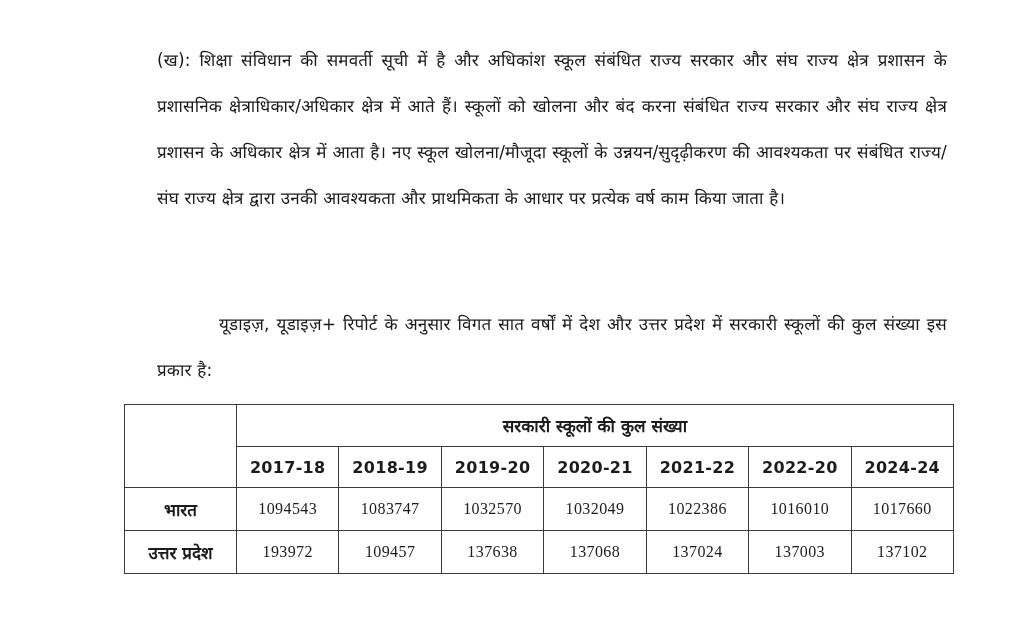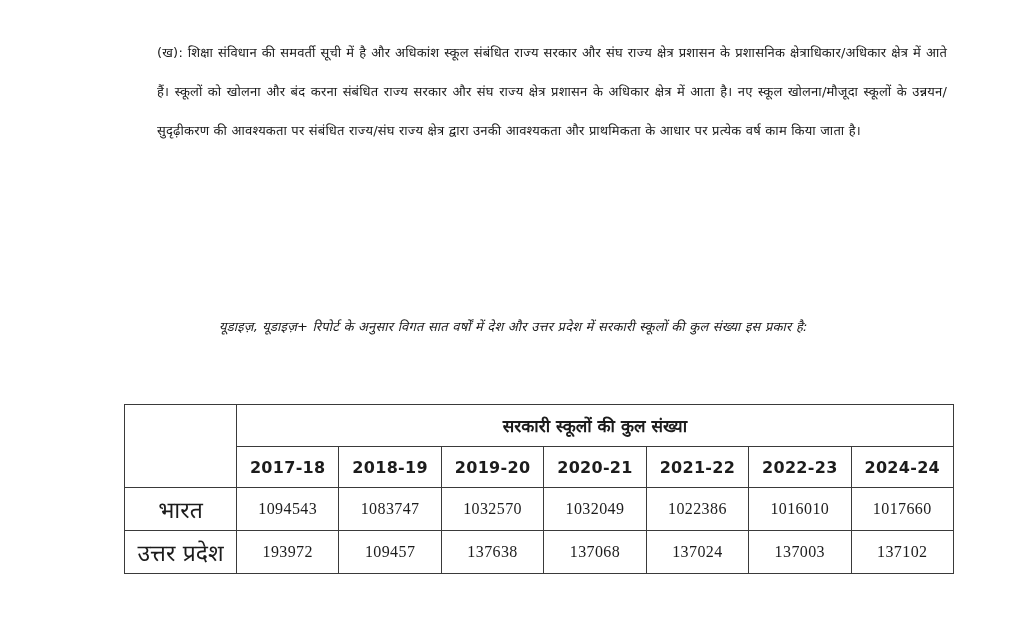--- a/index.html
+++ b/index.html
@@ -17,29 +17,29 @@
     }
     .page {
       position: absolute;
       left: 0; top: 0;
       width: 1024px; height: 629px;
     }
     .para {
       position: absolute;
       left: 157px;
       width: 790px;
-      font-size: 13px;
-      line-height: 39px;
+      font-size: 17px;
+      line-height: 46px;
       text-align: justify;
       text-align-last: left;
       font-weight: normal;
       letter-spacing: 0.2px;
     }
     .para1 { top: 20px; }
-    .para2 { top: 294px; text-indent: 62px; font-style: italic; }
+    .para2 { top: 284px; text-indent: 62px; }
 
     table.stats {
       position: absolute;
       left: 124px;
       top: 404px;
       width: 830px;
       border-collapse: collapse;
       table-layout: fixed;
       font-family: "DejaVu Sans", "Liberation Sans", sans-serif;
     }
@@ -60,22 +60,22 @@
       font-size: 17px;
       font-weight: bold;
     }
     .year-cell {
       font-size: 16px;
       font-weight: bold;
       letter-spacing: 0.3px;
       margin-left: 10px;
     }
     .row-label {
-      font-size: 23px;
-      font-weight: normal;
+      font-size: 17px;
+      font-weight: bold;
     }
     .num-cell {
       font-size: 16px;
       font-weight: normal;
       letter-spacing: 0.4px;
       font-family: Liberation Serif, serif;
     }
   </style>
 </head>
 <body>
@@ -101,21 +101,21 @@
       <tr class="row-group">
         <th rowspan="2"></th>
         <th colspan="7" class="group-title">सरकारी स्कूलों की कुल संख्या</th>
       </tr>
       <tr class="row-years">
         <th class="year-cell">2017-18</th>
         <th class="year-cell">2018-19</th>
         <th class="year-cell">2019-20</th>
         <th class="year-cell">2020-21</th>
         <th class="year-cell">2021-22</th>
-        <th class="year-cell">2022-23</th>
+        <th class="year-cell">2022-20</th>
         <th class="year-cell">2024-24</th>
       </tr>
       <tr class="row-data">
         <th class="row-label">भारत</th>
         <td class="num-cell">1094543</td>
         <td class="num-cell">1083747</td>
         <td class="num-cell">1032570</td>
         <td class="num-cell">1032049</td>
         <td class="num-cell">1022386</td>
         <td class="num-cell">1016010</td>

